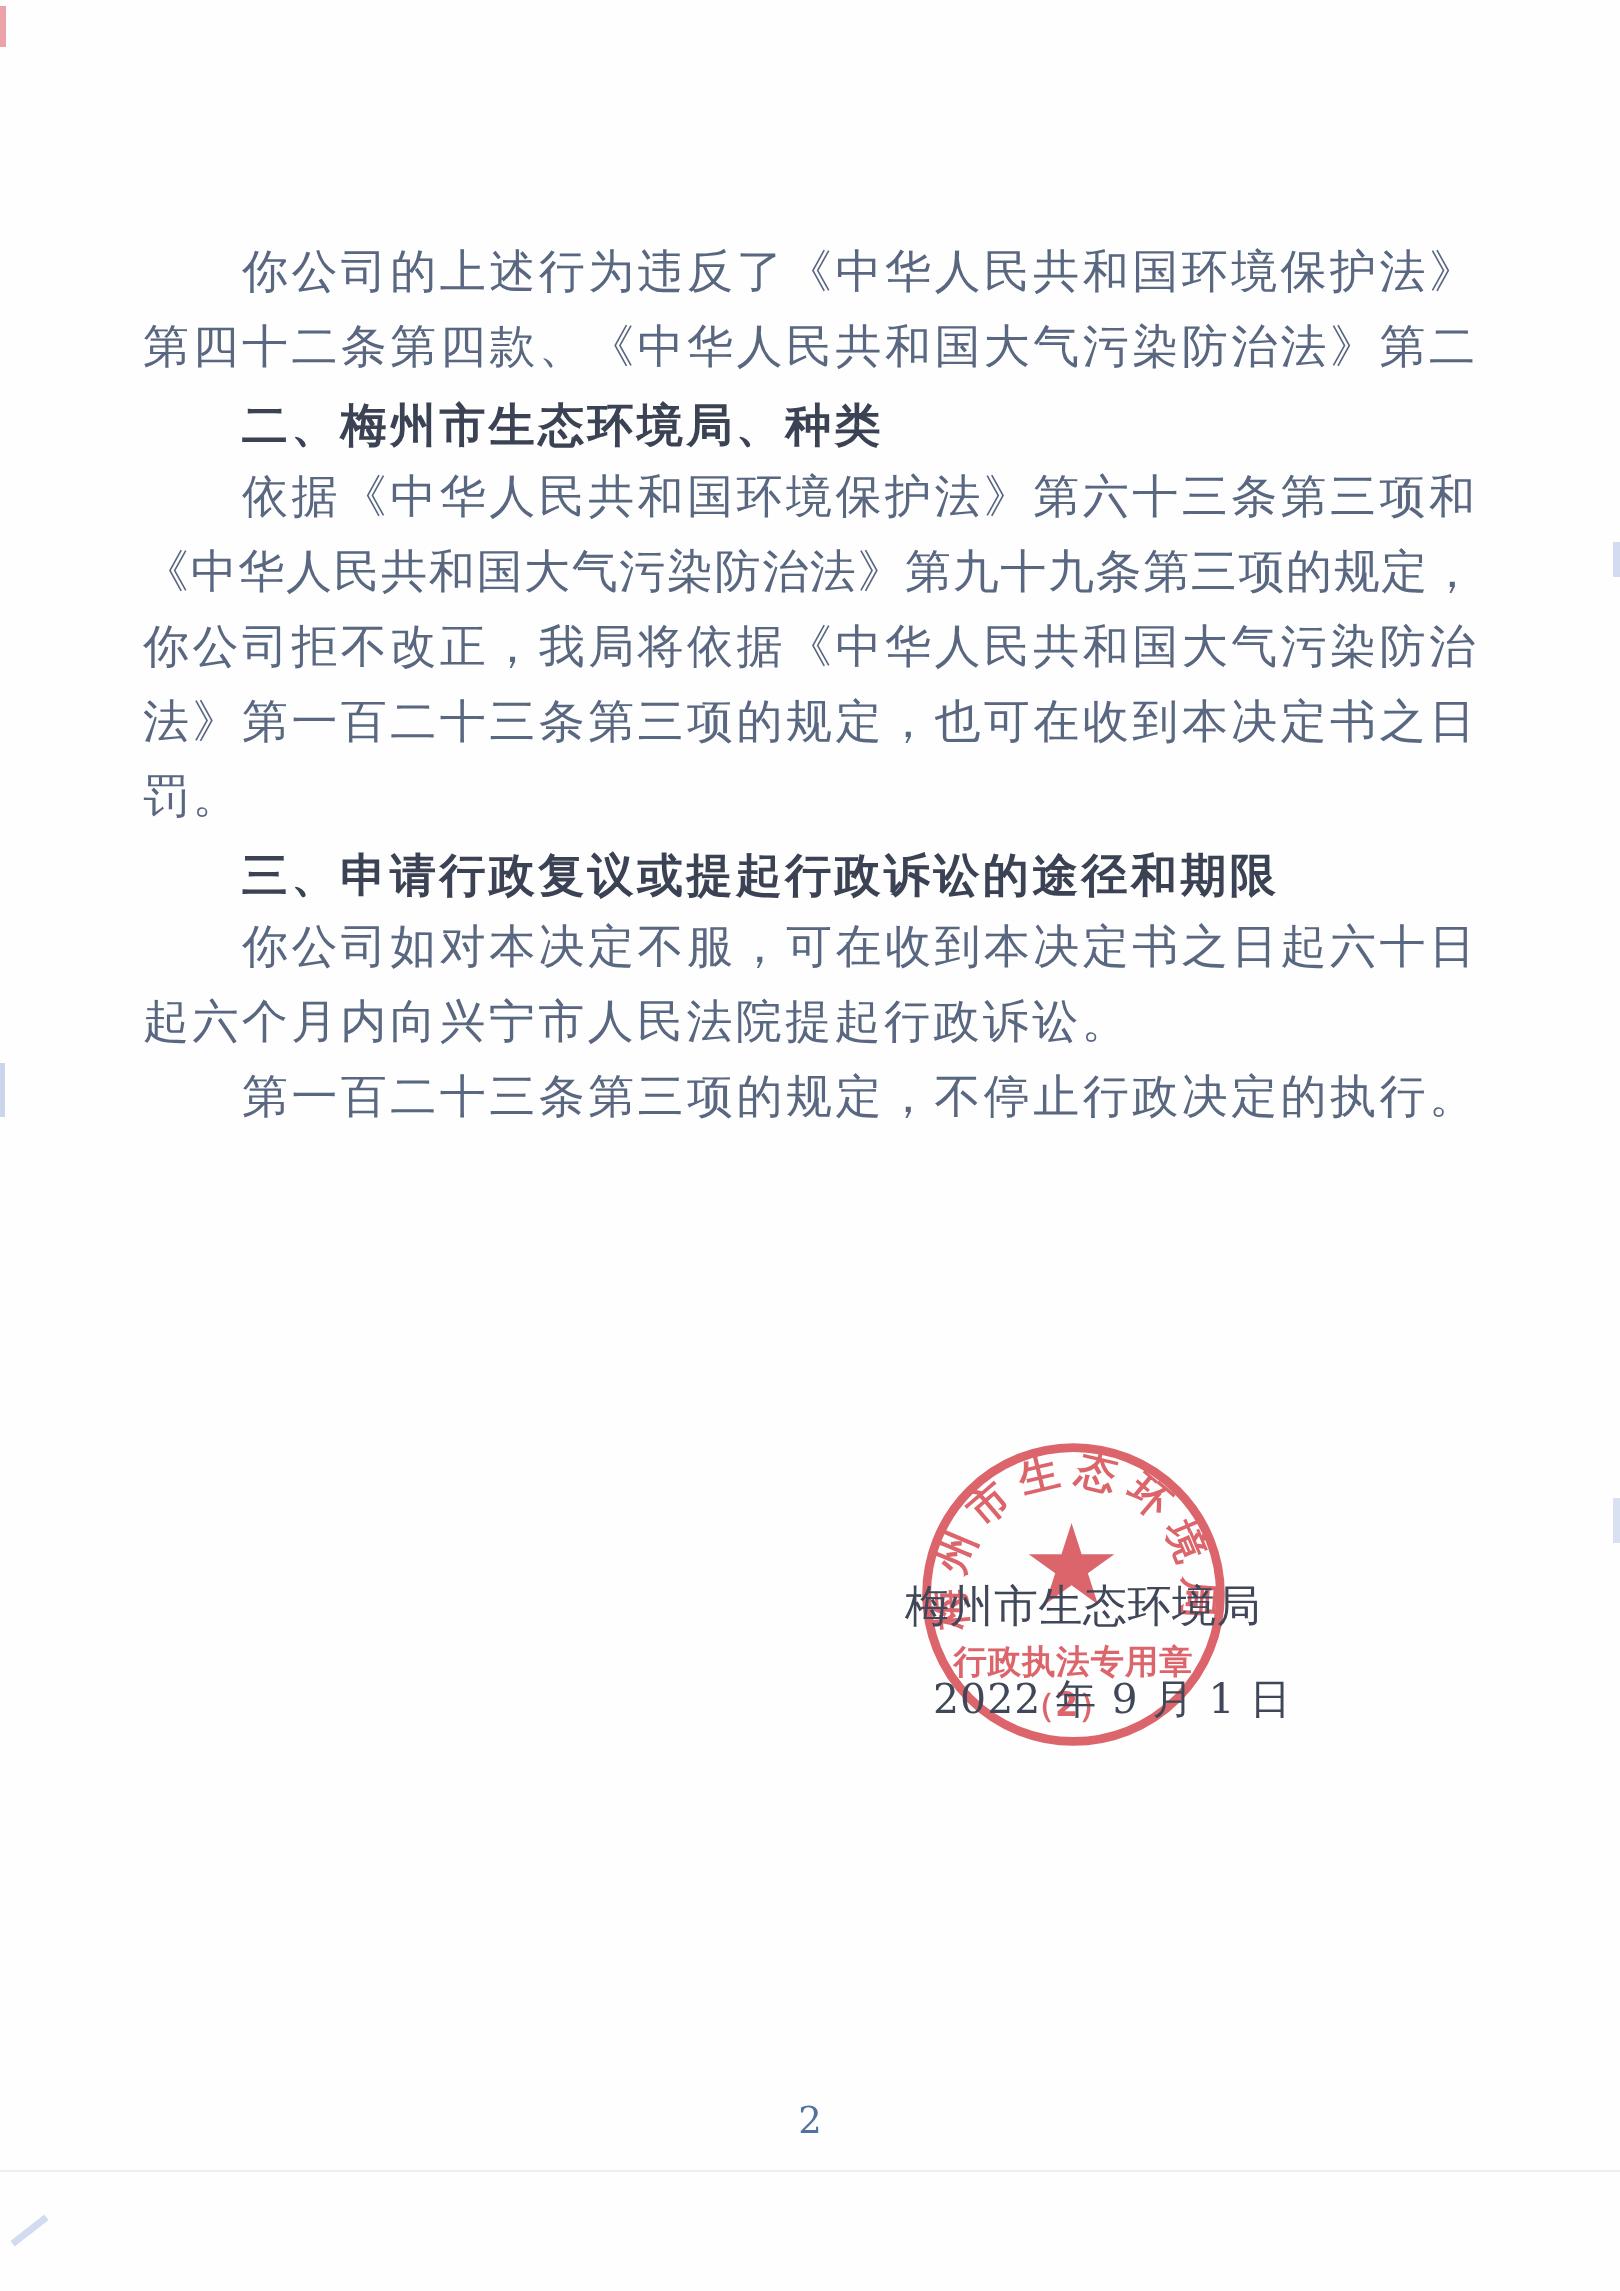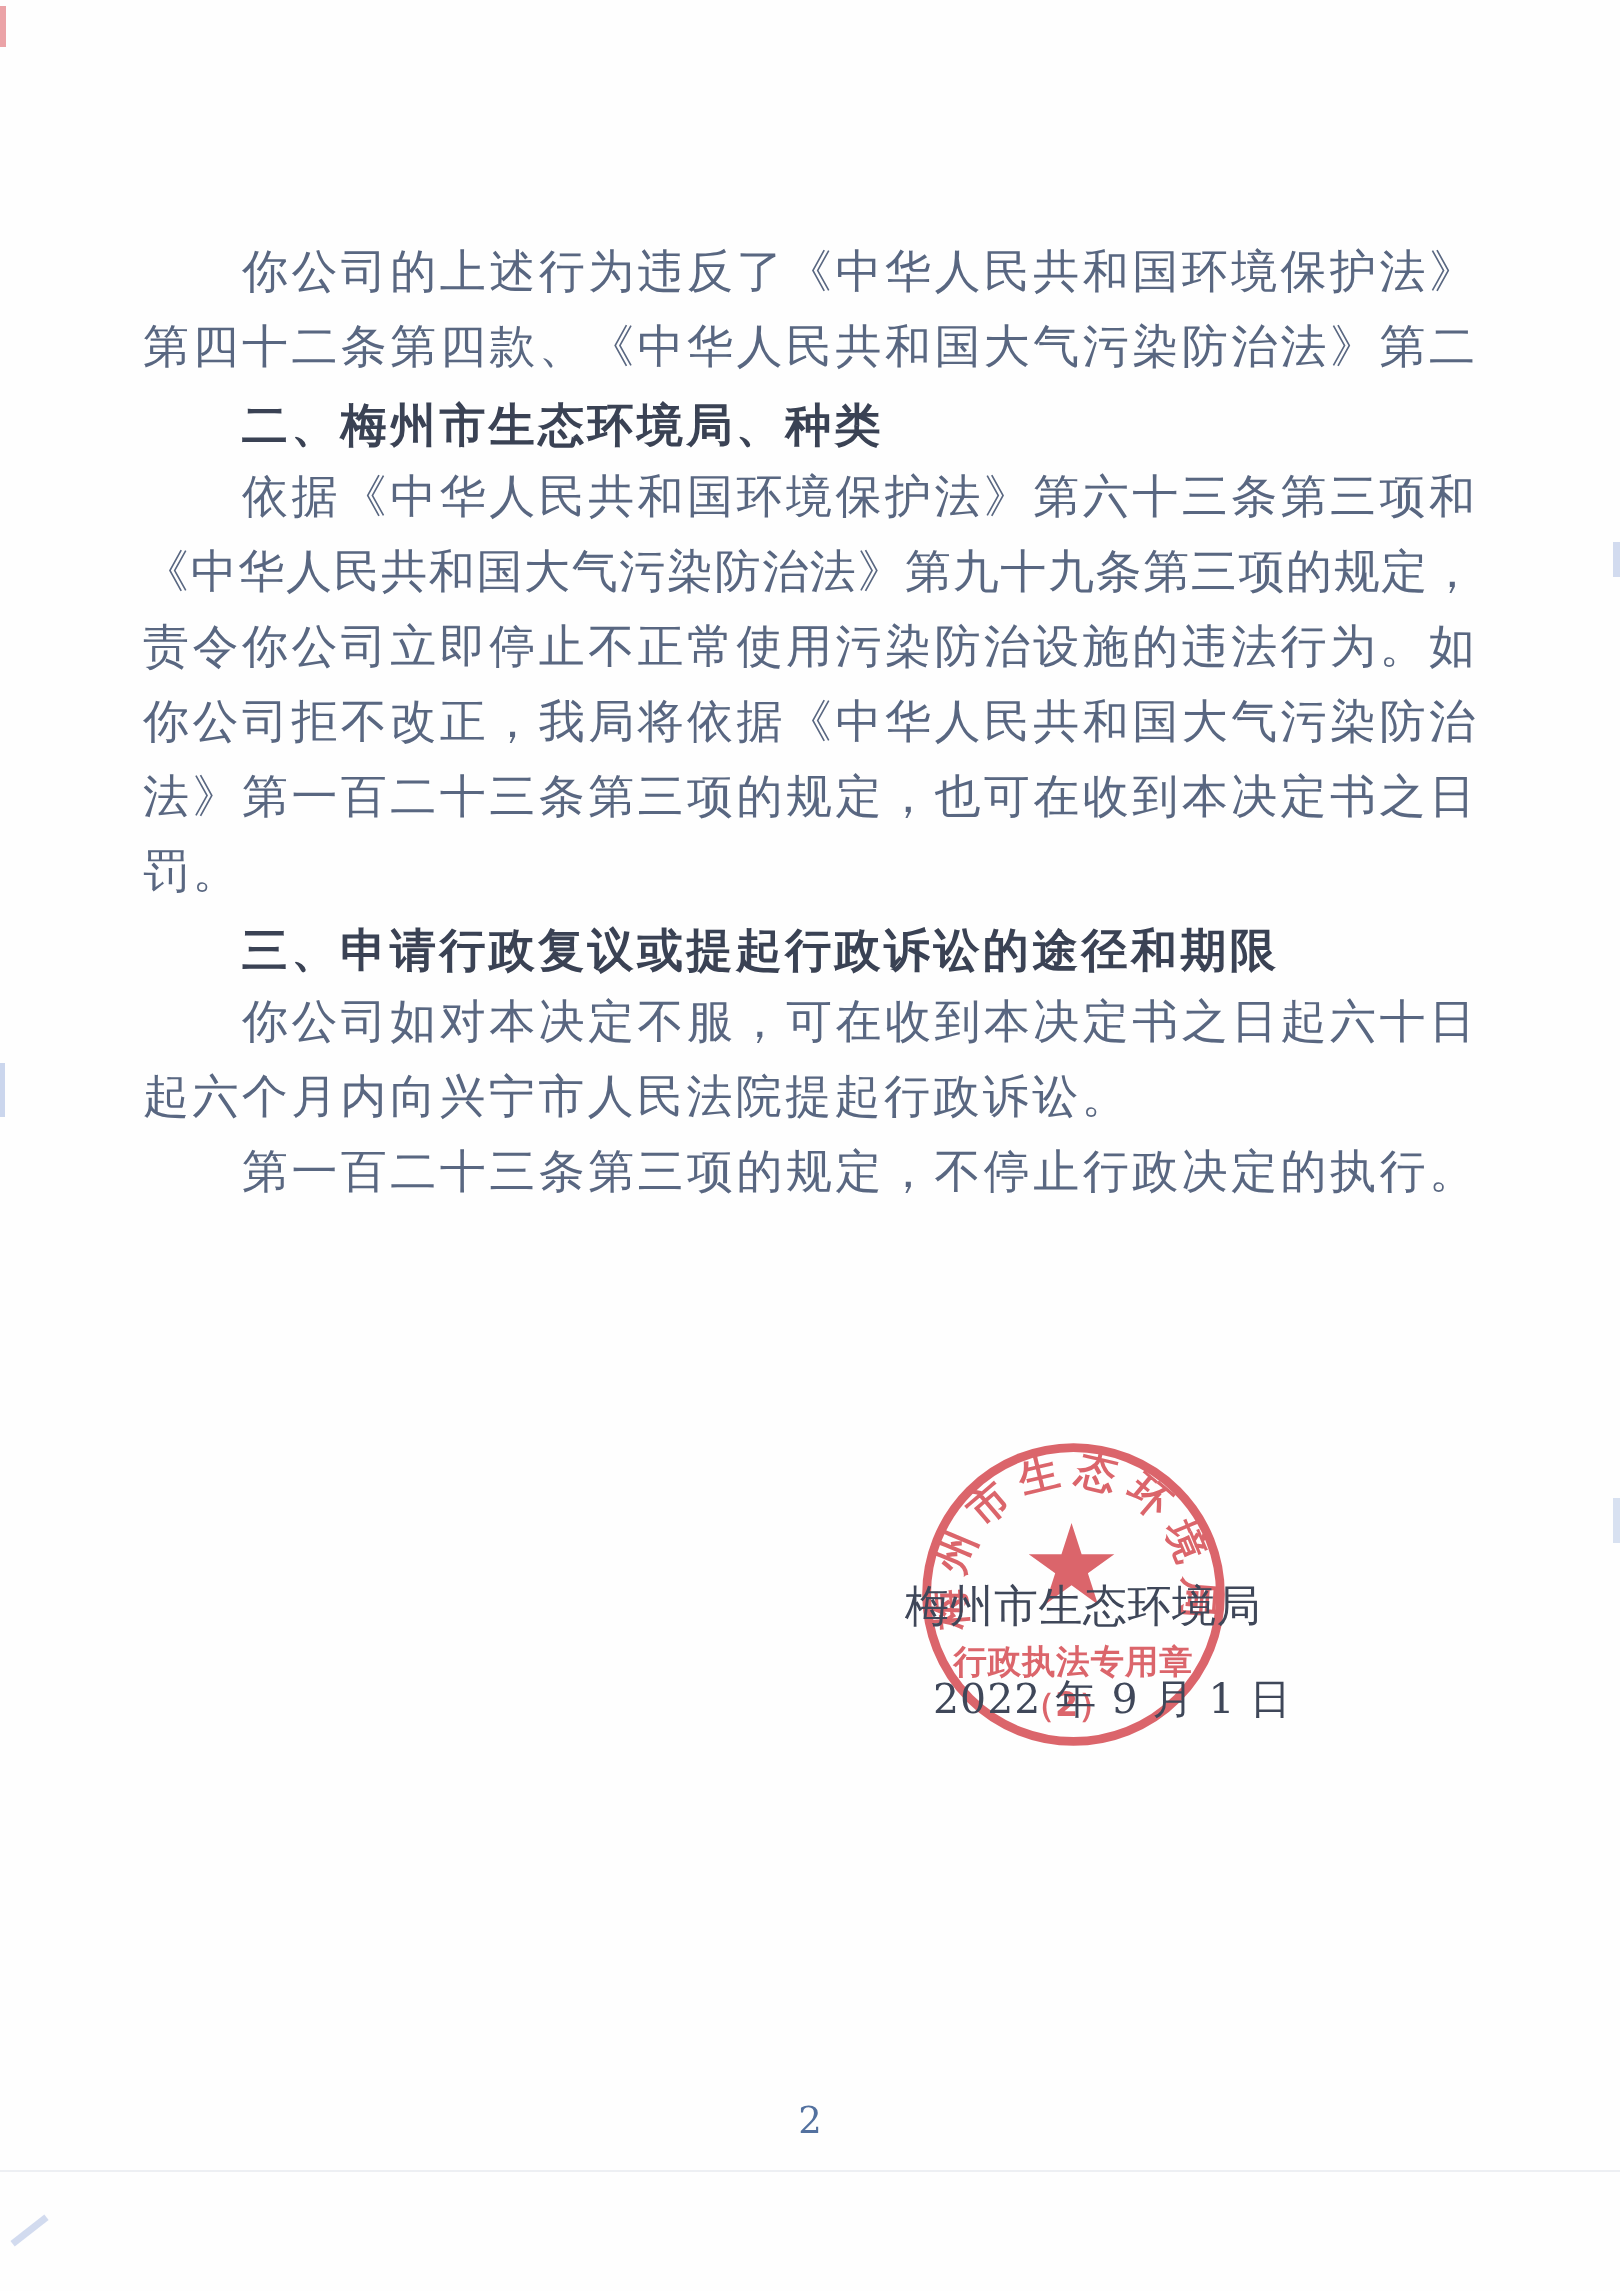--- a/index.html
+++ b/index.html
@@ -98,21 +98,20 @@
 </style>
 </head>
 <body>
 
 <div class="doc-body">
   <div class="line j">　　你公司的上述行为违反了《中华人民共和国环境保护法》</div>
   <div class="line j">第四十二条第四款、《中华人民共和国大气污染防治法》第二</div>
   <div class="line heading">　　二、梅州市生态环境局、种类</div>
   <div class="line j">　　依据《中华人民共和国环境保护法》第六十三条第三项和</div>
   <div class="line j">《中华人民共和国大气污染防治法》第九十九条第三项的规定，</div>
-  <div class="line j">责令你公司立即停止不正常使用污染防治设施的违法行为。如</div>
   <div class="line j">你公司拒不改正，我局将依据《中华人民共和国大气污染防治</div>
   <div class="line j">法》第一百二十三条第三项的规定，也可在收到本决定书之日</div>
   <div class="line">罚。</div>
   <div class="line heading">　　三、申请行政复议或提起行政诉讼的途径和期限</div>
   <div class="line j">　　你公司如对本决定不服，可在收到本决定书之日起六十日</div>
   <div class="line">起六个月内向兴宁市人民法院提起行政诉讼。</div>
   <div class="line j">　　第一百二十三条第三项的规定，不停止行政决定的执行。</div>
 </div>
 
 <svg class="seal-svg" viewBox="0 0 340 340" aria-hidden="true">

